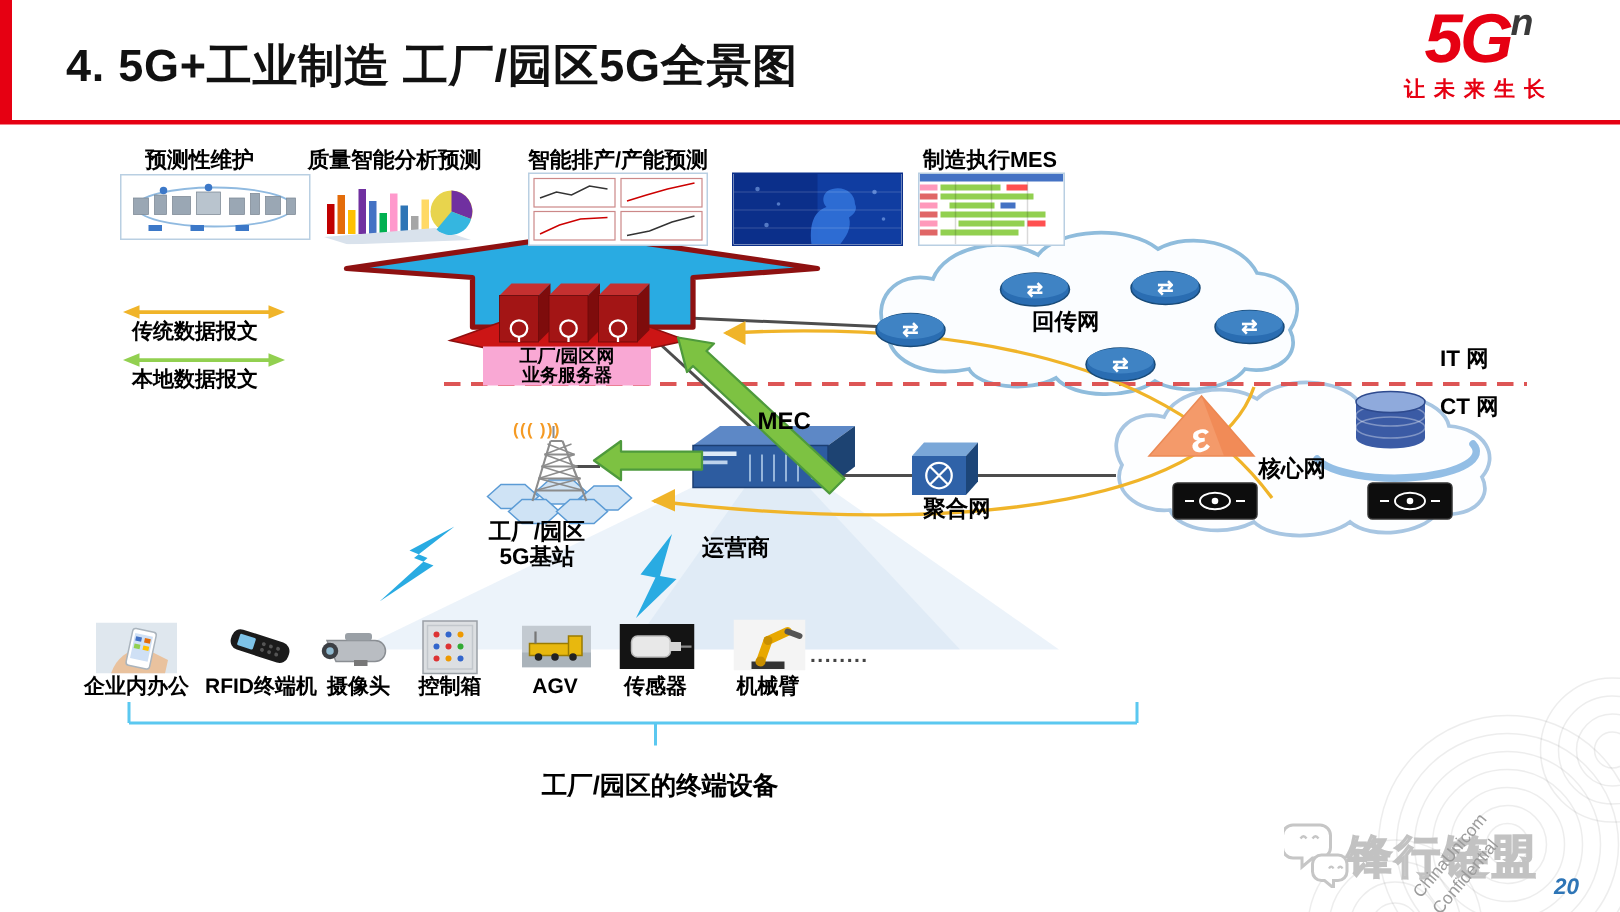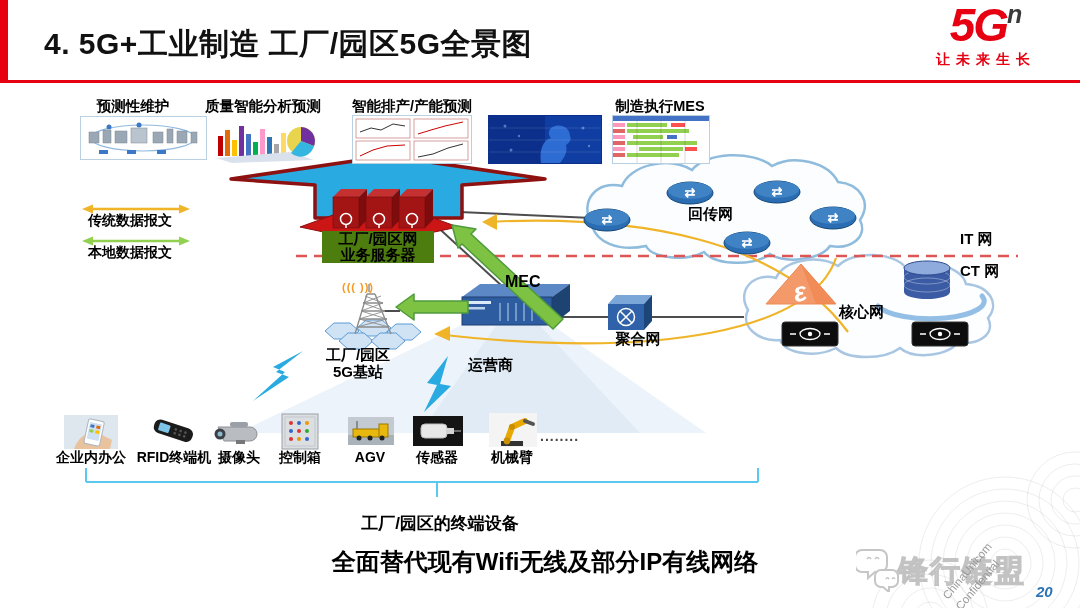--- a/index.html
+++ b/index.html
@@ -14,21 +14,21 @@
   .logo-main{font-size:46px;font-weight:800;font-style:italic;color:#E60012;letter-spacing:-2px;text-align:right;}
   .logo-sup{font-size:25px;font-weight:800;font-style:italic;color:#3a3a3a;vertical-align:18px;}
   .logo-tagline{margin-top:4px;font-size:14px;font-weight:bold;color:#E60012;letter-spacing:6px;white-space:nowrap;}
   
   .app-label{top:97px;font-size:14.5px;font-weight:bold;color:#000;white-space:nowrap;text-align:center;}
   .thumb{border:1px solid #b9cfe2;background:#fff;overflow:hidden;}
   
   .legend-label{font-size:14px;font-weight:bold;color:#000;white-space:nowrap;}
   
   .dlab{font-weight:bold;color:#000;white-space:nowrap;}
-  .srv-label{left:322px;top:231px;width:112px;font-size:15px;font-weight:bold;line-height:1.08;text-align:center;background:#4d7c0f;}
+  .srv-label{left:322px;top:231px;width:112px;font-size:12px;font-weight:bold;line-height:1.08;text-align:center;background:#f9a8d4;}
   .bs-label{left:312px;top:347px;width:92px;font-size:15px;font-weight:bold;line-height:1.1;text-align:center;}
   .signal{left:331px;top:281px;width:54px;text-align:center;color:#F59A23;font-size:11px;font-weight:bold;letter-spacing:1px;}
   
   .dev-label{top:449px;font-size:14px;font-weight:bold;color:#000;text-align:center;white-space:nowrap;}
   .dots{left:540px;top:428px;font-size:14px;font-weight:bold;color:#444;letter-spacing:1px;}
   
   .terminal{left:348px;top:512px;width:184px;text-align:center;font-size:17px;font-weight:bold;color:#000;white-space:nowrap;}
   .highlight{left:230px;top:546px;width:630px;text-align:center;font-size:24px;font-weight:800;color:#000;white-space:nowrap;}
   .brand-text{left:898px;top:551px;font-size:30px;font-weight:bold;color:#e6e6e6;
               -webkit-text-stroke:1.1px #c2c2c2;letter-spacing:2px;}
@@ -475,21 +475,20 @@
 
   <div class="abs dev-label" style="left:54px;width:74px">企业内办公</div>
   <div class="abs dev-label" style="left:134px;width:80px">RFID终端机</div>
   <div class="abs dev-label" style="left:212px;width:54px">摄像头</div>
   <div class="abs dev-label" style="left:276px;width:48px">控制箱</div>
   <div class="abs dev-label" style="left:348px;width:44px">AGV</div>
   <div class="abs dev-label" style="left:412px;width:50px">传感器</div>
   <div class="abs dev-label" style="left:486px;width:52px">机械臂</div>
 
   <div class="abs terminal">工厂/园区的终端设备</div>
-  <div class="abs highlight">全面替代现有Wifi无线及部分IP有线网络</div>
 
   <div class="abs" style="left:856px;top:544px">
     <svg width="44" height="48">
       <g stroke="#C6C6C6" stroke-width="2" fill="#fff">
         <path d="M6,6 h18 a7,7 0 0 1 7,7 v8 a7,7 0 0 1 -7,7 h-5 l-7,6 v-6 h-6 a7,7 0 0 1 -7,-7 v-8 a7,7 0 0 1 7,-7 z"></path>
         <path d="M27,26 h9 a6,6 0 0 1 6,6 v5 a6,6 0 0 1 -6,6 h-3 v5 l-6,-5 h-2 a6,6 0 0 1 -6,-6 v-5 a6,6 0 0 1 6,-6 z"></path>
       </g>
       <g stroke="#C6C6C6" stroke-width="1.6" fill="none">
         <path d="M11,15 q2,-3 4,0 M19,15 q2,-3 4,0"></path>
         <path d="M30,35 q1.5,-2.5 3,0 M36,35 q1.5,-2.5 3,0"></path>

